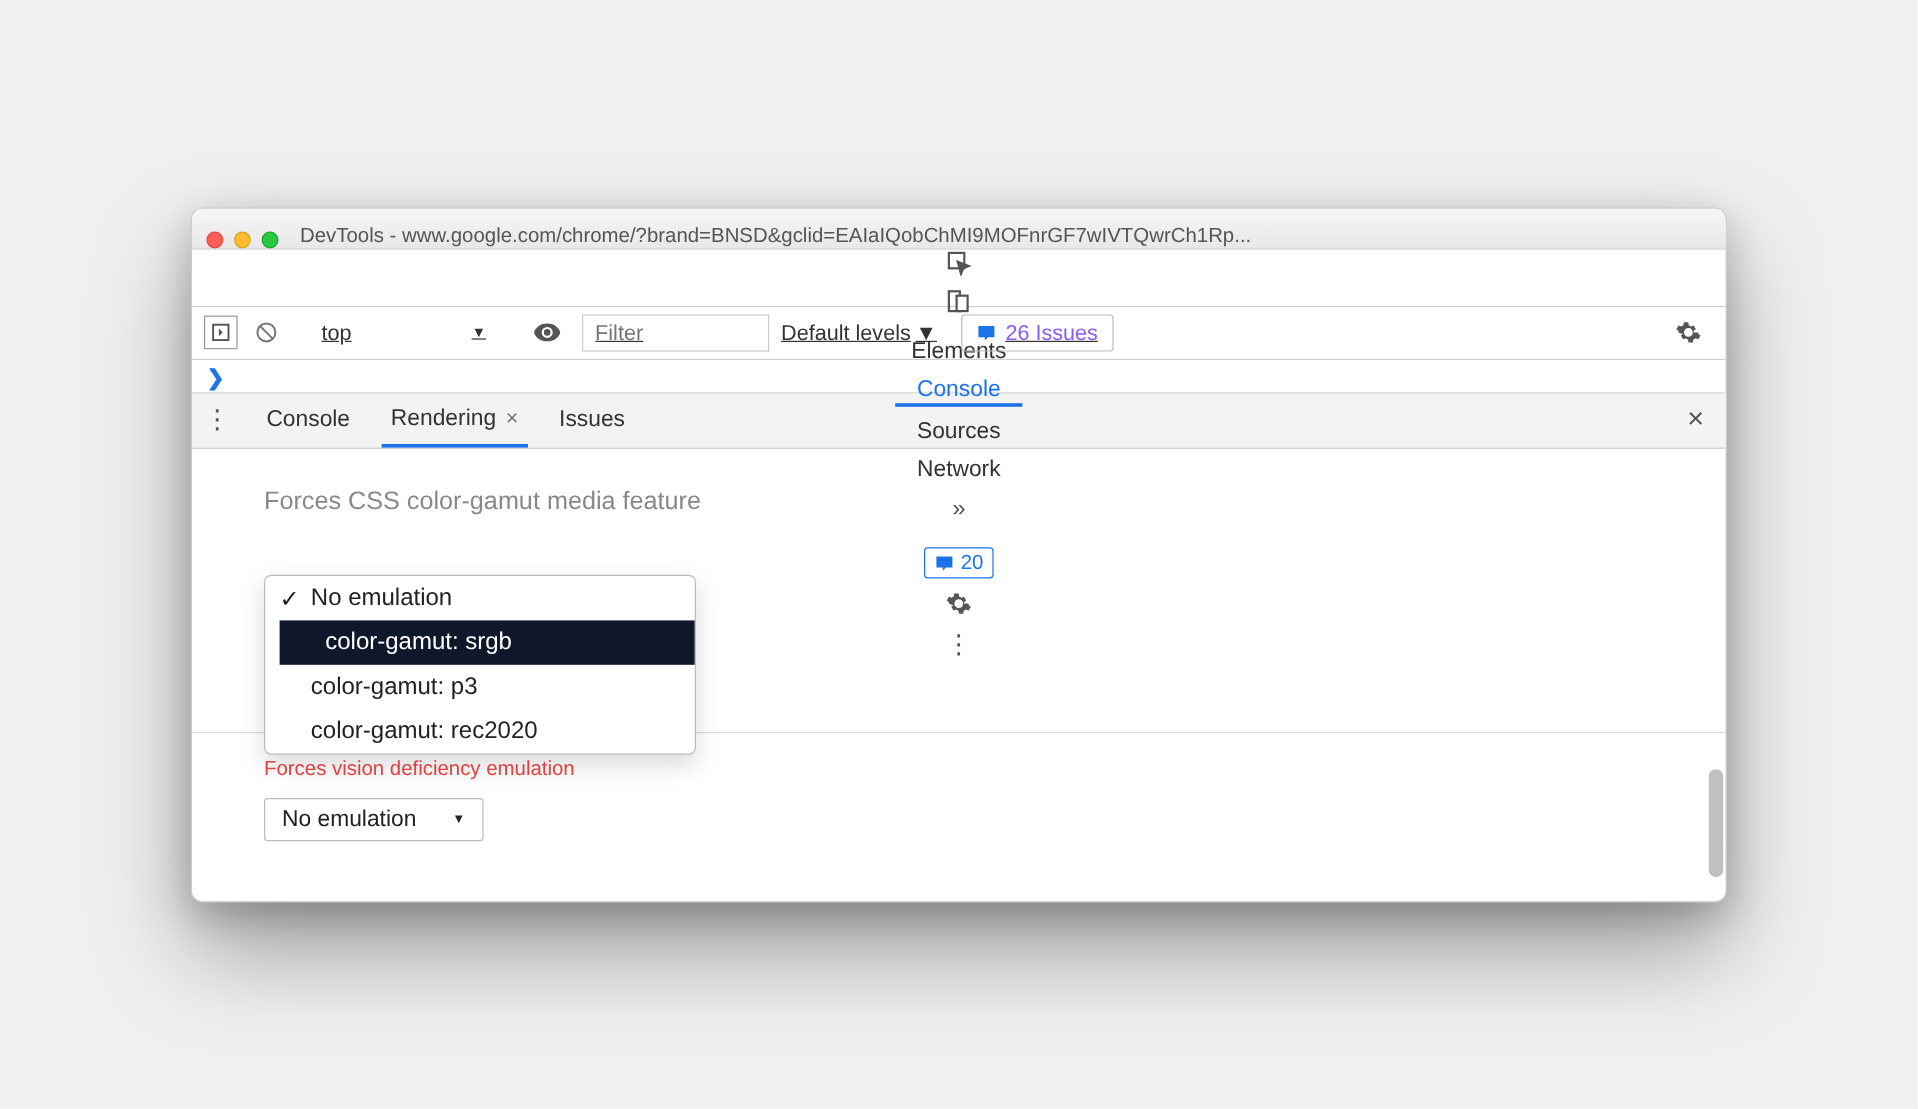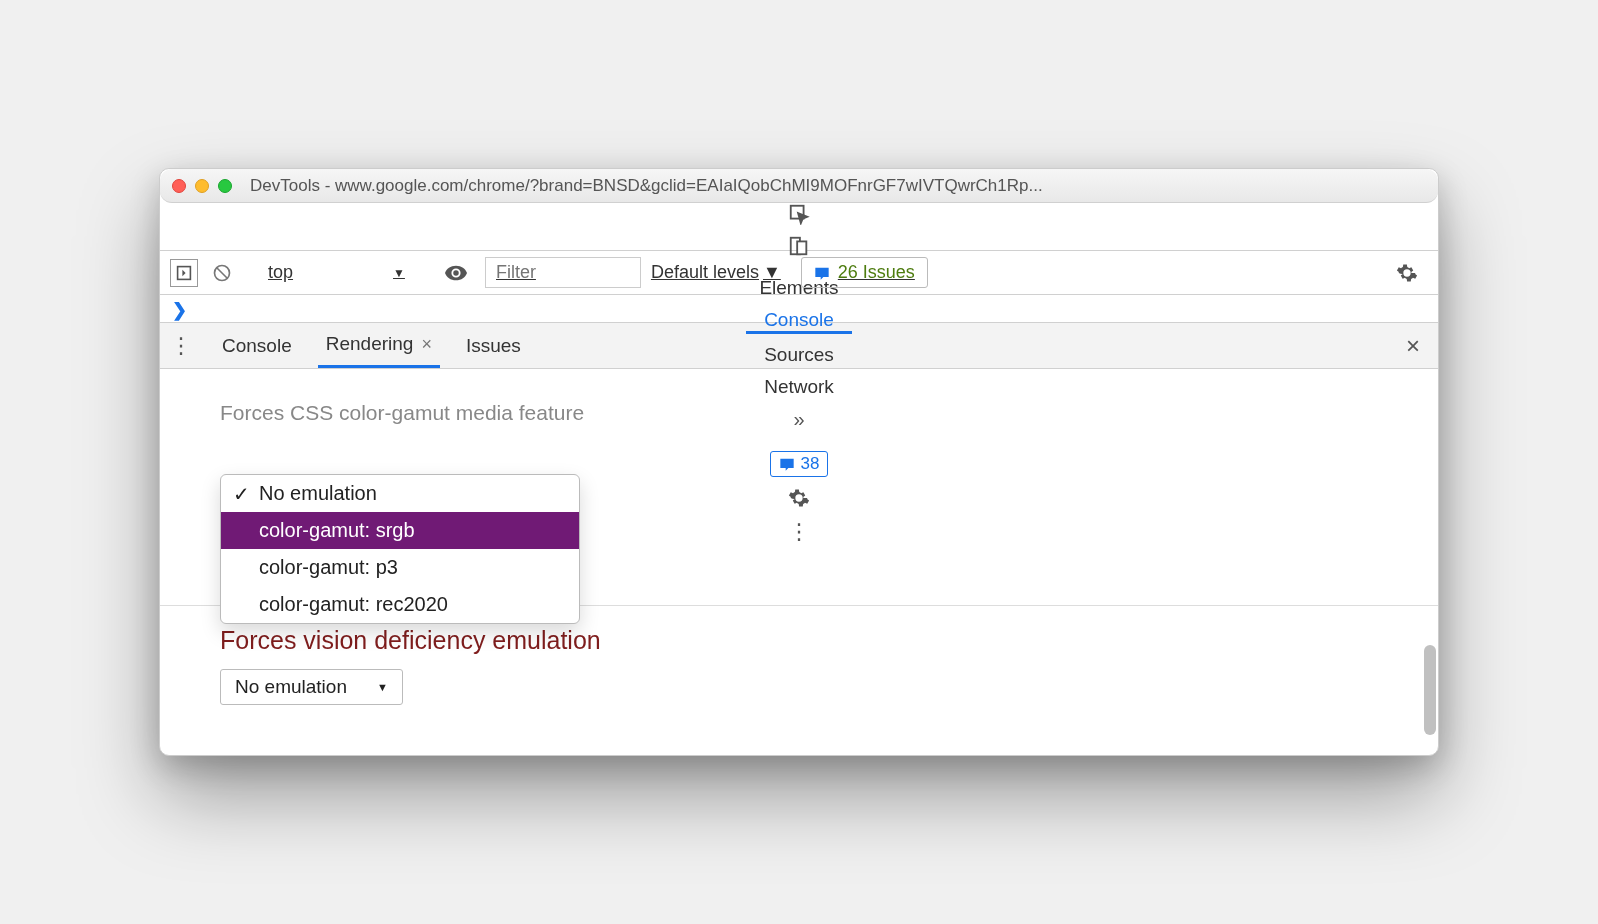--- a/index.html
+++ b/index.html
@@ -19,24 +19,23 @@
   box-shadow: 0 40px 80px rgba(0,0,0,0.35), 0 10px 30px rgba(0,0,0,0.2);
   overflow: hidden;
   border: 1px solid #ccc;
   position: relative;
 }
 .titlebar {
   height: 34px;
   background: linear-gradient(#f6f6f6,#e8e8e8);
   border-bottom: 1px solid #d0d0d0;
   display: flex;
-  align-items: center;
+  align-items: flex-end;
   padding: 0 12px;
   gap: 8px;
-  border-radius: 12px;
 }
 .traffic { display:flex; gap:9px; }
 .dot { width:14px; height:14px; border-radius:50%; }
 .dot.red{background:#ff5f57;border:1px solid #e1463e;}
 .dot.yellow{background:#febc2e;border:1px solid #dfa023;}
 .dot.green{background:#28c840;border:1px solid #19a52e;}
 .title { flex:1; text-align:left; color:#555; font-size:17px; margin-left:10px; white-space:nowrap; overflow:hidden; text-overflow:ellipsis;}
 .toolbar {
   height: 48px;
   display:flex;
@@ -62,21 +61,21 @@
   height:44px; display:flex; align-items:center; padding:0 10px; gap:10px;
   border-bottom:1px solid #d0d0d0; font-size:18px; color:#333;text-decoration:underline;
 }
 .console-bar .bbtn{width:28px;height:28px;display:flex;align-items:center;justify-content:center;border:1px solid #999;}
 .console-bar .nobtn{width:28px;height:28px;display:flex;align-items:center;justify-content:center;}
 .ctxsel{display:flex;align-items:center;gap:100px;padding:0 12px;}
 .ctxsel .tri{font-size:12px;}
 .eye{font-size:20px;padding:0 8px;}
 .filterbox{border:1px solid #ccc;padding:4px 10px;font-size:18px;color:#888;width:156px;}
 .lvlsel{display:flex;align-items:flex-end;gap:4px;}
-.issuesbtn{border:1px solid #bbb;border-radius:3px;padding:4px 12px;display:flex;align-items:center;gap:8px;color:#4d7c0f;}
+.issuesbtn{border:1px solid #bbb;border-radius:3px;padding:4px 12px;display:flex;align-items:center;gap:8px;color:#8b5cf6;}
 .prompt{height:28px;padding:4px 12px;color:#1a73e8;font-size:18px;font-weight:bold;border-bottom:1px solid #d0d0d0;}
 .drawerbar{
   height:46px;background:#f3f3f3;border-bottom:1px solid #d0d0d0;
   display:flex;align-items:center;padding:0 10px;gap:18px;font-size:19px;color:#333;
 }
 .dtab{padding:0 8px;height:100%;display:flex;align-items:center;gap:8px;}
 .dtab.active{color:#333;border-bottom:3px solid #1a73e8;}
 .drawerspacer{flex:1;}
 .closex{font-size:24px;color:#555;padding:0 8px;cursor:pointer;}
 .tabx{color:#777;font-size:18px;}
@@ -84,22 +83,22 @@
 .subtitle{color:#888;font-size:21px;margin-top:4px;}
 .dropdown{
   position:absolute;top:105px;left:60px;
   width:360px;background:#fff;border:1px solid #bbb;border-radius:6px;
   box-shadow:0 8px 20px rgba(0,0,0,0.15);
   font-size:20px;
   overflow:hidden;
 }
 .dropdown .opt{padding:7px 14px 7px 38px;position:relative;cursor:pointer;}
 .dropdown .opt.checked::before{content:"✓";position:absolute;left:12px;}
-.dropdown .opt.hl{background:#701a75;color:#fff;}
-.obscured{color:#7f1d1d;font-size:25px;margin-top:150px;}
+.dropdown .opt.hl{background:#0f172a;color:#fff;margin-left:12px;}
+.obscured{color:#ef4444;font-size:17px;margin-top:150px;}
 .selbox{
   display:inline-flex;align-items:center;gap:30px;
   border:1px solid #bbb;border-radius:3px;padding:6px 14px;font-size:19px;margin-top:14px;
 }
 .selbox .tri{font-size:11px;}
 .hr{border:none;border-top:1px solid #ddd;margin:180px -60px 0 -60px;}
 .scrollthumb{position:absolute;right:2px;bottom:20px;width:12px;height:90px;background:#c0c0c0;border-radius:6px;}
 svg{display:block;}
 </style>
 </head>
@@ -133,21 +132,21 @@
     <div class="tab">Elements</div>
     <div class="tab active">Console</div>
     <div class="tab">Sources</div>
     <div class="tab">Network</div>
     <span class="chev">»</span>
     <div class="spacer"></div>
     <div class="badge">
       <svg width="16" height="16" viewBox="0 0 24 24" fill="#1a73e8">
           <path d="M2 4 H22 V18 H14 L10 22 V18 H2 Z"></path>
         </svg>
-      <span>38</span>
+      <span>20</span>
     </div>
     <span class="gear">
       <svg width="22" height="22" viewBox="0 0 24 24" fill="#555">
           <path d="M12 8a4 4 0 100 8 4 4 0 000-8zm9 4a7 7 0 01-.1 1.2l2.1 1.6-2 3.5-2.5-1a7 7 0 01-2 1.2l-.4 2.7h-4l-.4-2.7a7 7 0 01-2-1.2l-2.5 1-2-3.5 2.1-1.6A7 7 0 013 12a7 7 0 01.1-1.2L1 9.2l2-3.5 2.5 1a7 7 0 012-1.2L7.9 2.8h4l.4 2.7a7 7 0 012 1.2l2.5-1 2 3.5-2.1 1.6c.1.4.1.8.1 1.2z"></path>
         </svg>
     </span>
     <span class="moredots">⋮</span>
   </div>
 
   <div class="console-bar">

